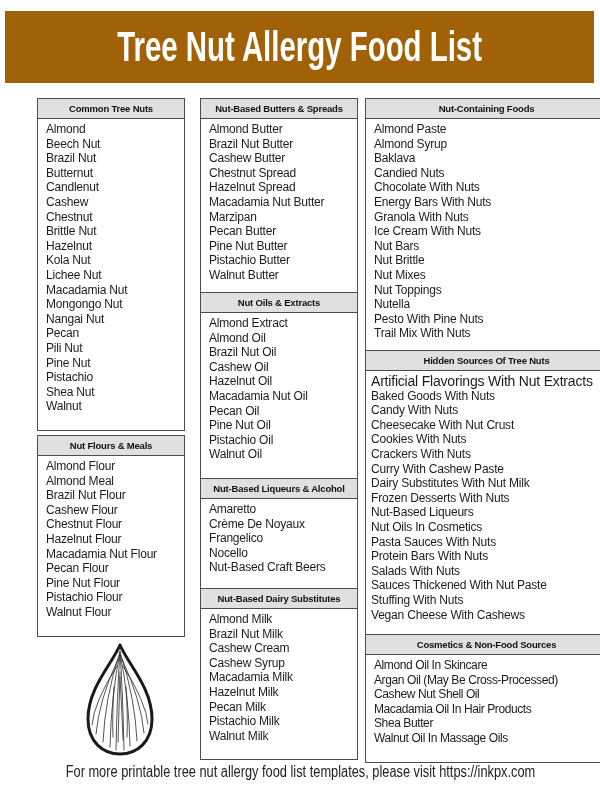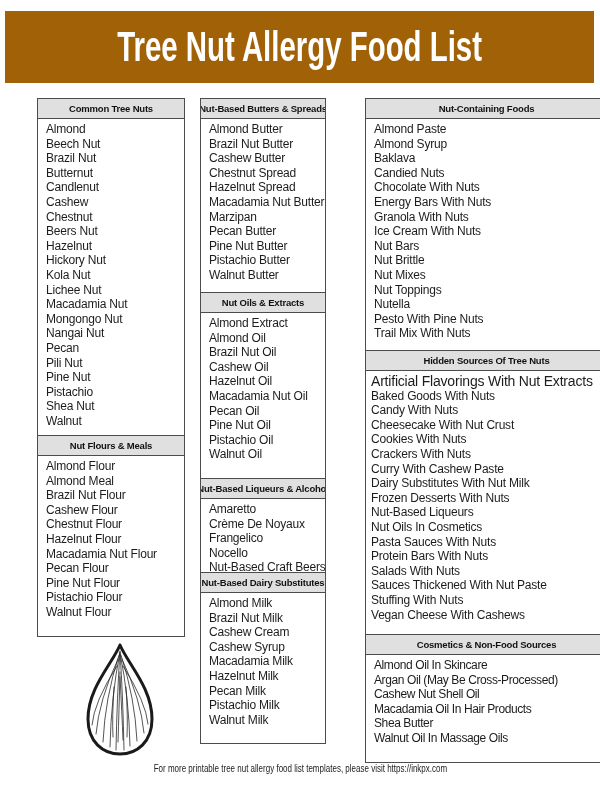--- a/index.html
+++ b/index.html
@@ -12,21 +12,21 @@
     position:absolute;left:5px;top:11px;width:589px;height:72px;
     background:#a16207;display:flex;align-items:center;justify-content:center;
   }
   .banner .title{
     color:#ffffff;font-weight:bold;font-size:42px;white-space:nowrap;
     transform:scaleX(0.7);transform-origin:center;
   }
   
   .col{position:absolute;top:0;height:800px}
   .col1{left:37px;width:148px}
-  .col2{left:200px;width:126px}
+  .col2{left:200px;width:158px}
   .col3{left:365px;width:243px}
   
   .section{
     position:absolute;left:0;right:0;box-sizing:border-box;
     border:1.5px solid #4c4c4c;background:#ffffff;
   }
   .section-header{
     background:#e0e0e0;border-bottom:1.5px solid #4c4c4c;height:19px;
     display:flex;align-items:center;justify-content:center;
     font-weight:bold;font-size:9.5px;letter-spacing:-0.2px;color:#111;
@@ -36,34 +36,34 @@
   .item{
     font-size:12px;line-height:14.6px;color:#1c1c1c;
     letter-spacing:-0.2px;white-space:nowrap;
   }
   
   #sec-common-tree-nuts{top:98px}
   #sec-nut-flours-and-meals{top:435px}
   #sec-nut-based-butters-and-spreads{top:98px}
   #sec-nut-oils-and-extracts{top:292px}
   #sec-nut-based-liqueurs-and-alcohol{top:478px}
-  #sec-nut-based-dairy-substitutes{top:572px}
+  #sec-nut-based-dairy-substitutes{top:588px}
   #sec-nut-containing-foods{top:98px}
   #sec-hidden-sources-of-tree-nuts{top:350px}
   #sec-cosmetics-and-non-food-sources{top:634px}
   
   #sec-hidden-sources-of-tree-nuts .section-body{padding-left:5px}
   #sec-hidden-sources-of-tree-nuts .item:first-child{font-size:14px}
   #sec-cosmetics-and-non-food-sources .item{letter-spacing:-0.4px}
   
   .almond{position:absolute;left:41px;top:642px;width:84px;height:115px}
   
   .footer{
     position:absolute;left:0;top:763px;width:600px;text-align:center;
-    font-size:10px;color:#222;
+    font-size:16px;color:#222;
   }
   .footer span{display:inline-block;transform:scaleX(0.8);transform-origin:center;white-space:nowrap}
 </style>
 </head>
 <body>
 
 <div class="banner">
   <div class="title">Tree Nut Allergy Food List</div>
 </div>
 
@@ -93,23 +93,22 @@
       <span>Common Tree Nuts</span>
     </div>
     <div class="section-body">
         <div class="item">Almond</div>
         <div class="item">Beech Nut</div>
         <div class="item">Brazil Nut</div>
         <div class="item">Butternut</div>
         <div class="item">Candlenut</div>
         <div class="item">Cashew</div>
         <div class="item">Chestnut</div>
-        <div class="item">Beers Nut</div>
+        <div class="item">Brittle Nut</div>
         <div class="item">Hazelnut</div>
-        <div class="item">Hickory Nut</div>
         <div class="item">Kola Nut</div>
         <div class="item">Lichee Nut</div>
         <div class="item">Macadamia Nut</div>
         <div class="item">Mongongo Nut</div>
         <div class="item">Nangai Nut</div>
         <div class="item">Pecan</div>
         <div class="item">Pili Nut</div>
         <div class="item">Pine Nut</div>
         <div class="item">Pistachio</div>
         <div class="item">Shea Nut</div>

